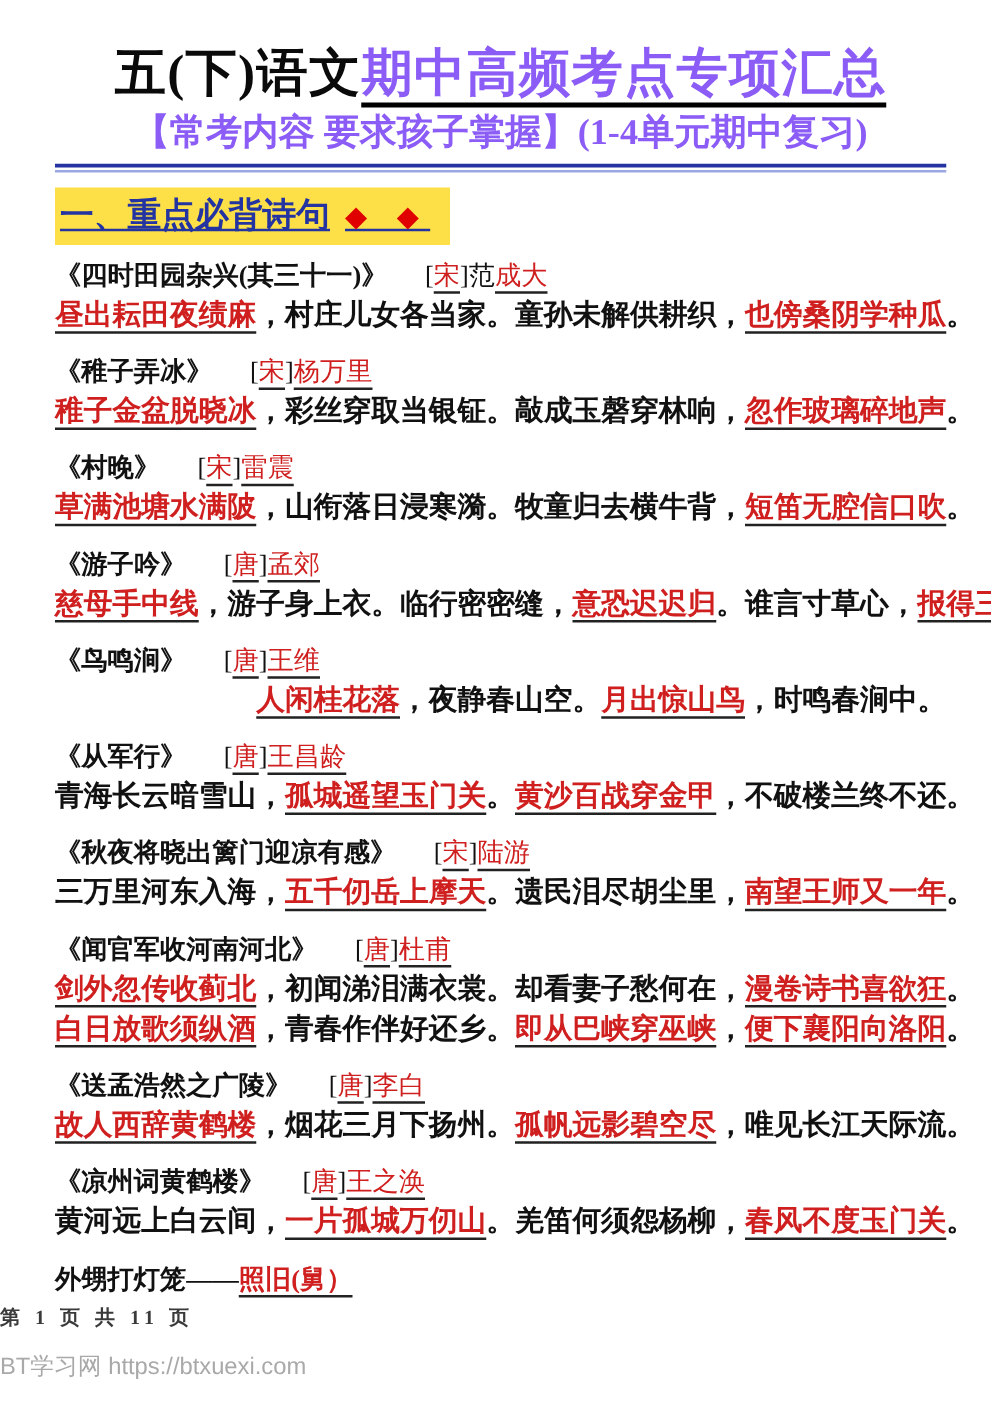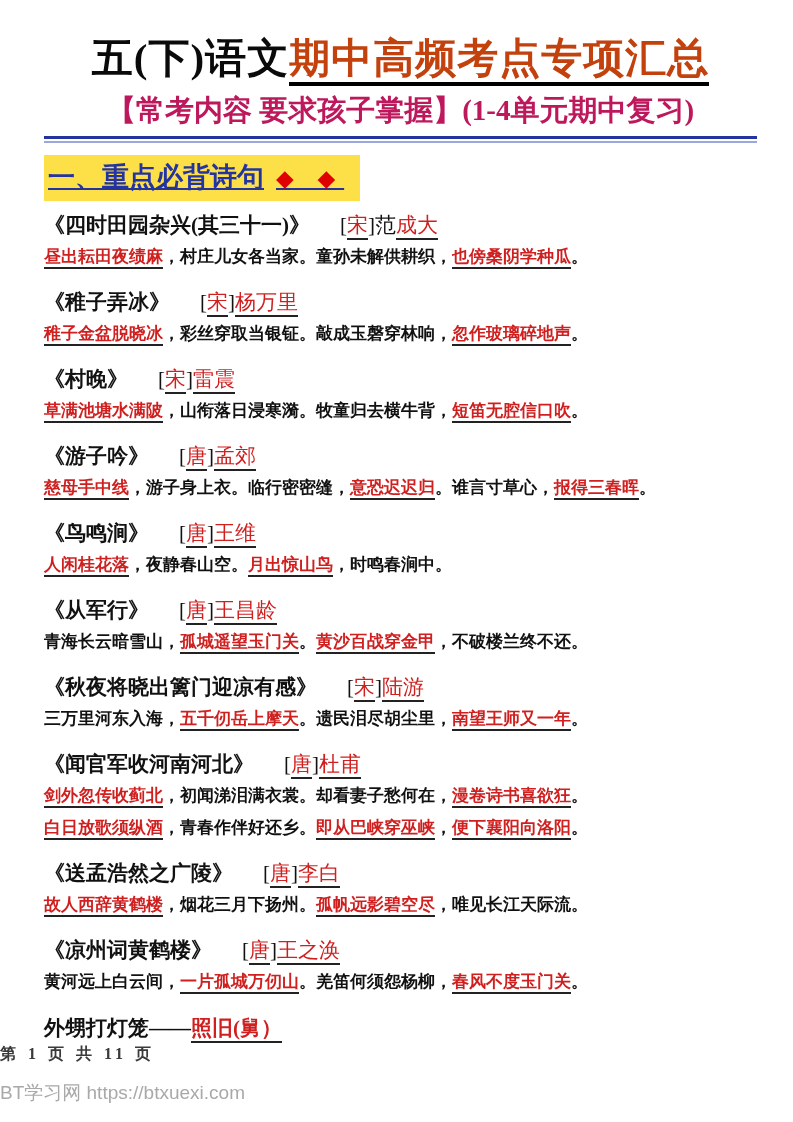--- a/index.html
+++ b/index.html
@@ -6,40 +6,40 @@
   .page{
     width:793px;height:1122px;box-sizing:border-box;
     padding:34px 36px 0 44px;background:#ffffff;position:relative;overflow:hidden;
     font-family:"Liberation Serif","DejaVu Serif",serif;color:#111;
   }
   
   .main-title{
     text-align:center;font-size:41px;font-weight:700;line-height:1.2;
     white-space:nowrap;letter-spacing:1px;color:#0a0a0a;
   }
-  .t-red{color:#c2410c;border-bottom:4px solid #000;padding-bottom:1px;}
+  .t-red{color:#8b5cf6;border-bottom:4px solid #000;padding-bottom:1px;}
   .subtitle{
-    text-align:center;font-size:29px;font-weight:700;margin-top:8px;
-    white-space:nowrap;color:#be185d;
+    text-align:center;font-size:29px;font-weight:700;margin-top:3px;
+    white-space:nowrap;color:#8b5cf6;
   }
   .divider{margin-top:5px;height:2px;border-top:3px solid #2433a0;border-bottom:2px solid #9aa7e0;}
   
   .section-row{margin:12px 0 8px;}
   .section-head{
     display:inline-block;background:#fde047;color:#2334a2;
     font-size:27px;font-weight:700;padding:4px 16px 6px 4px;text-decoration:underline;
   }
   .diamonds{color:#e00000;font-size:23px;margin-left:12px;letter-spacing:9px;}
   
   .poem{margin-bottom:13px;}
   .title-line{font-size:21px;line-height:32px;white-space:nowrap;font-weight:600;}
   .attr{margin-left:30px;font-weight:400;}
   .bracket{color:#111;}
   .dynasty{color:#cf1f1f;border-bottom:2px solid #222;padding-bottom:1px;}
-  .verse-line{font-size:17px;line-height:32px;white-space:nowrap;font-weight:600;}
+  .verse-line{font-size:23px;line-height:32px;white-space:nowrap;font-weight:600;text-align:right;}
   .seg-black{color:#111;}
   .seg-red{color:#cf1f1f;}
   .seg-u{border-bottom:2px solid #222;padding-bottom:1px;}
   .riddle{font-size:21px;line-height:32px;margin-top:14px;font-weight:600;}
   
   .footer{position:absolute;left:0;bottom:16px;width:100%;text-align:left;}
   .page-info{font-size:16px;color:#3a3a3a;letter-spacing:4px;margin-bottom:15px;font-weight:600;}
   .site-info{font-size:19px;color:#a9a9a9;font-family:Liberation Sans, sans-serif;}
 </style>
 </head>

